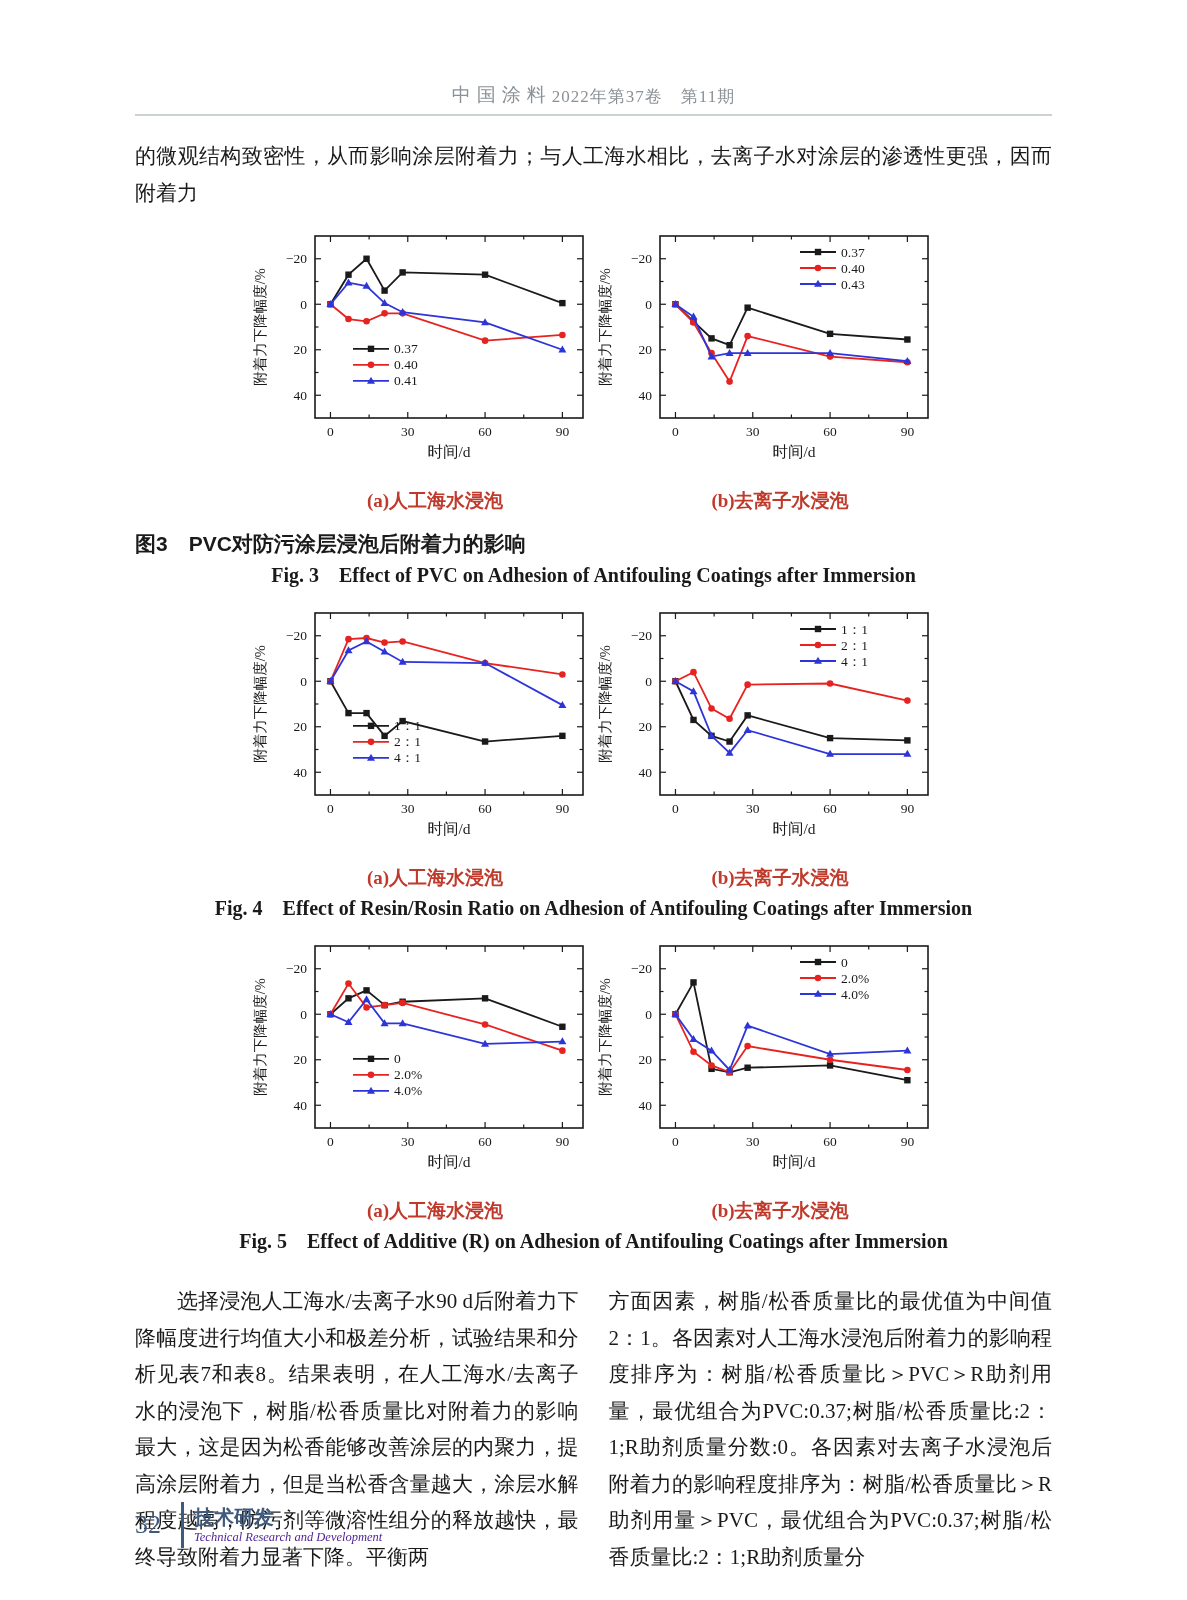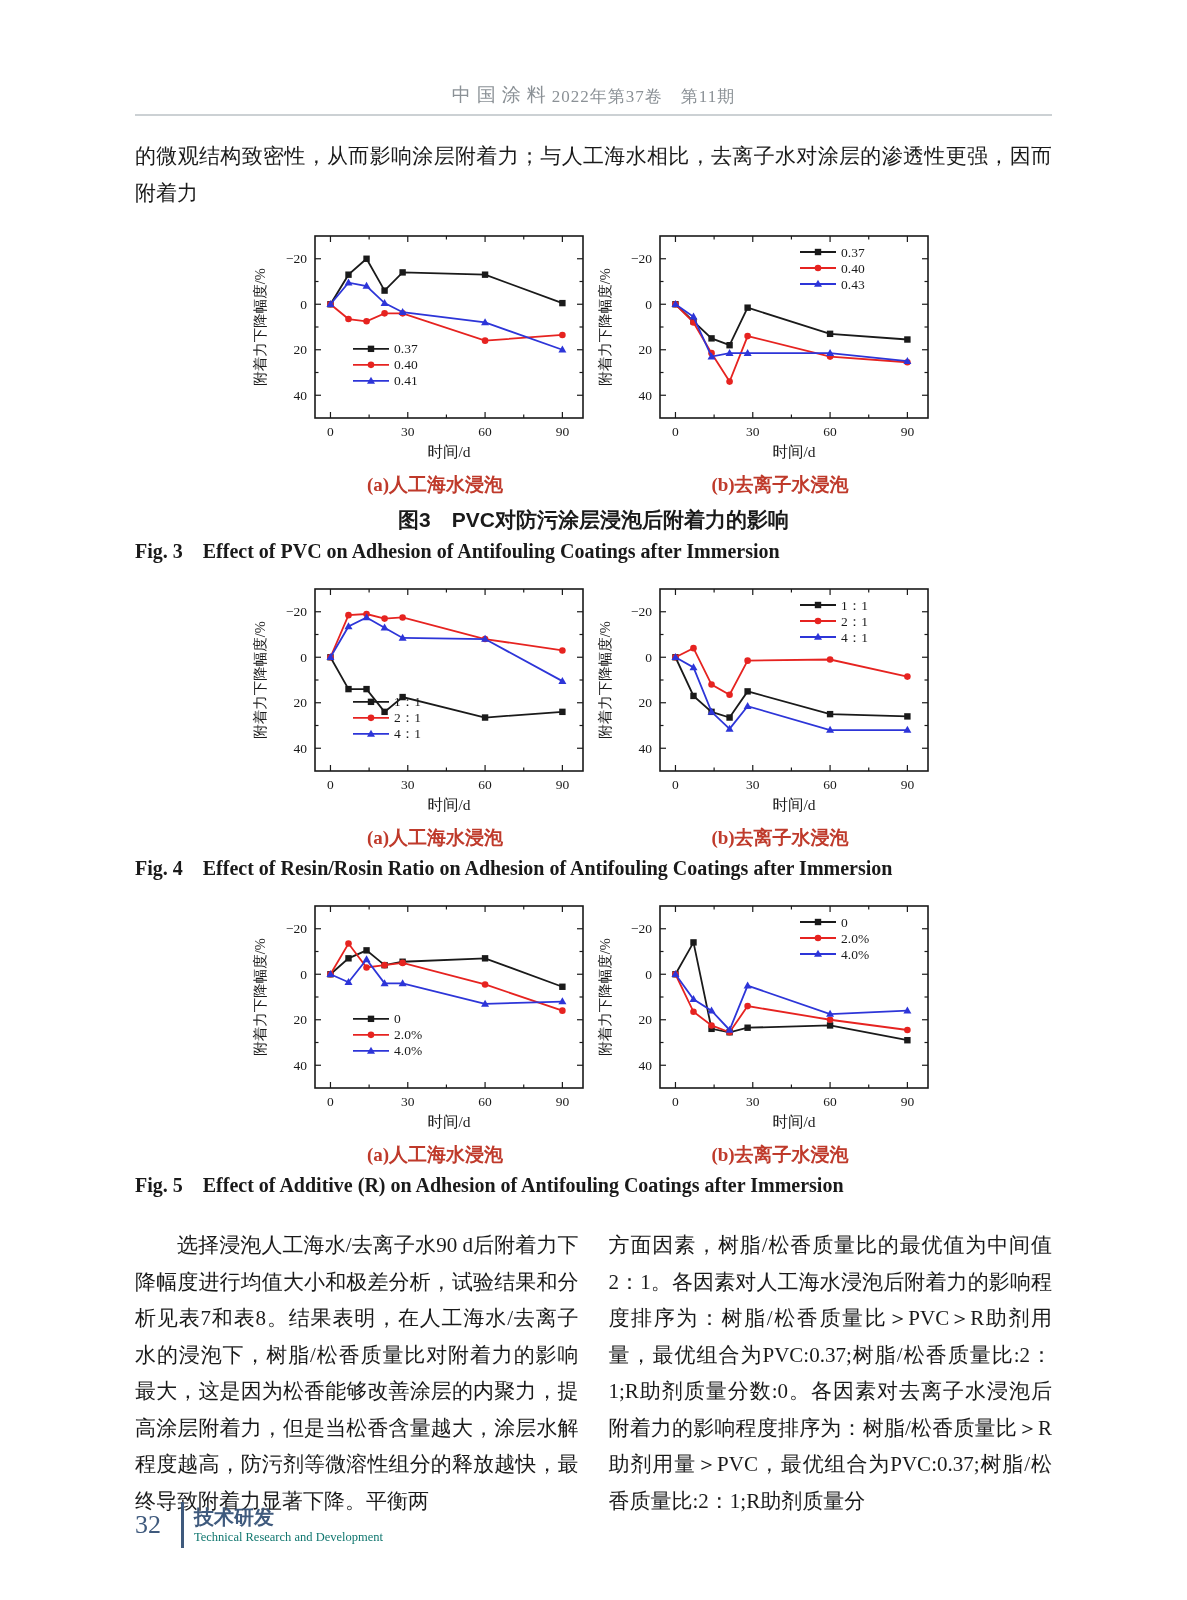--- a/index.html
+++ b/index.html
@@ -12,37 +12,37 @@
   .journal{font-size:19px;color:#8b9196;letter-spacing:6px;}
   .issue{font-size:17px;color:#8b9196;letter-spacing:1px;}
   
   .introrow{display:flex;gap:46px;margin-top:22px;}
   .introrow .col{flex:1;font-size:21px;line-height:37px;text-align:justify;}
   
   .figblock{margin-top:14px;}
   .chartsrow{display:flex;justify-content:center;}
   .chartcell{width:345px;}
   svg text{font-family:"Liberation Serif", serif;fill:#1a1a1a;}
-  .subcaps{display:flex;justify-content:center;margin-top:2px;}
+  .subcaps{display:flex;justify-content:center;margin-top:18px;}
   .subcap{width:345px;text-align:center;padding-left:28px;box-sizing:border-box;
           color:#bf3a2b;font-size:19px;font-weight:bold;}
-  .capcn{text-align:center;font-family:"Liberation Sans", sans-serif;
-         font-weight:bold;font-size:21px;margin-top:8px;}
-  .capen{font-weight:bold;font-size:20px;margin-top:4px;}
+  .capcn{text-align:left;font-family:"Liberation Sans", sans-serif;
+         font-weight:bold;font-size:21px;margin-top:16px;}
+  .capen{text-align:center;font-weight:bold;font-size:20px;margin-top:4px;}
   
   .bodyrow{display:flex;gap:30px;margin-top:28px;}
   .bodyrow .col{flex:1;font-size:21px;line-height:36.5px;text-align:justify;}
   .indent{text-indent:2em;}
   
   .footer{position:absolute;left:135px;bottom:52px;display:flex;align-items:center;}
   .pagenum{font-size:26px;color:#3f5a7d;margin-right:20px;}
   .fdivider{width:3px;height:46px;background:#3f5a7d;margin-right:10px;}
   .fsec .cn{font-family:"Liberation Sans", sans-serif;font-weight:bold;
             font-size:20px;color:#3f5a7d;line-height:22px;}
-  .fsec .en{font-size:12.5px;color:#0f766e;margin-top:2px;}
+  .fsec .en{font-size:12.5px;color:#4c1d95;margin-top:2px;font-style:italic;}
 </style>
 </head>
 <body>
 
 <div class="inner">
   <div class="header">
     <span class="journal">中国涂料</span>
     <span class="issue">2022年第37卷　第11期</span>
   </div>
 

